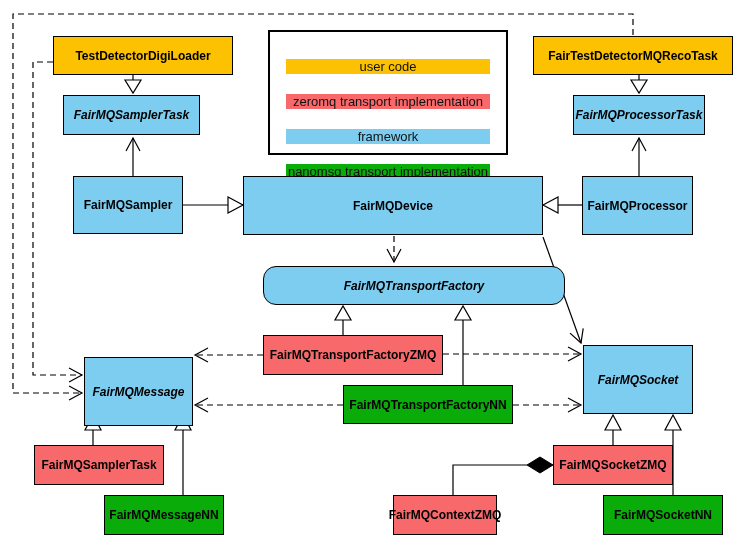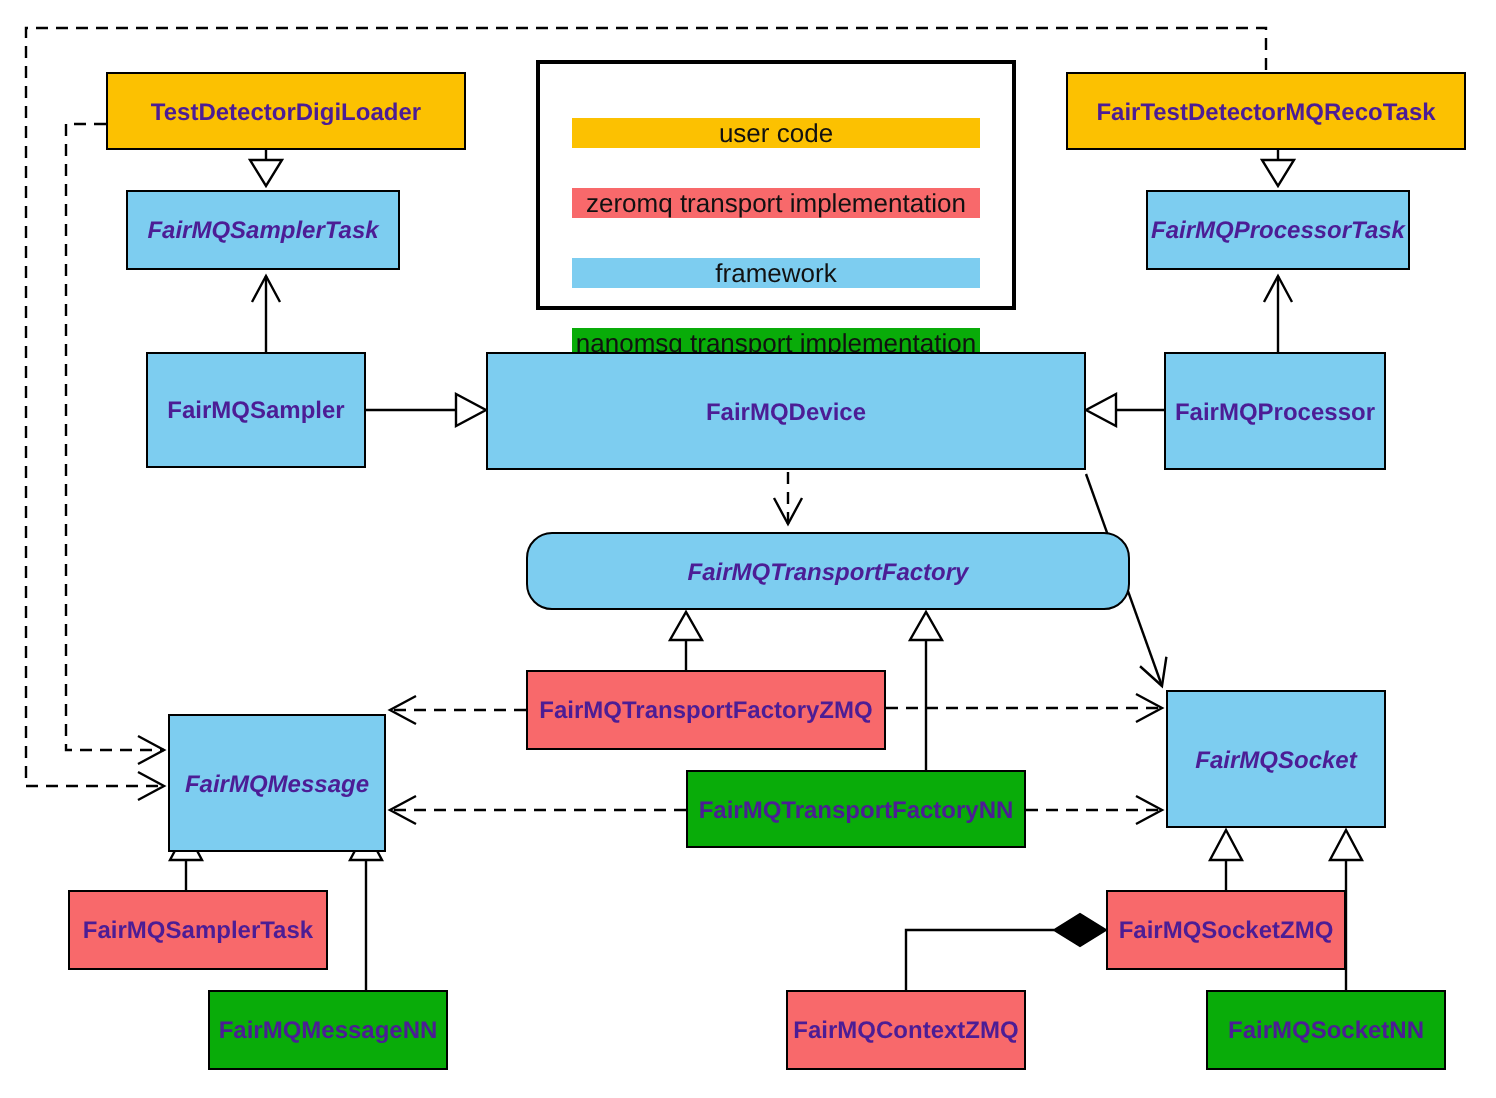--- a/index.html
+++ b/index.html
@@ -3,21 +3,21 @@
 <meta charset="utf-8">
 <style>
   html,body { margin:0; padding:0; background:#ffffff; }
   .canvas {
     position:relative; width:748px; height:549px; background:#ffffff;
     font-family:"Liberation Sans", sans-serif; overflow:hidden;
   }
   .wires { position:absolute; left:0; top:0; z-index:1; }
   .node {
     position:absolute; z-index:2; box-sizing:border-box;
-    border:1px solid #000; color:#4c1d95;
+    border:1px solid #000; color:#000000;
     display:flex; align-items:center; justify-content:center;
     font-size:12px; font-weight:bold; white-space:nowrap; text-align:center;
   }
   .node.abstract { font-style:italic; }
   .legend {
     position:absolute; z-index:2; left:268px; top:30px; width:240px; height:125px;
     box-sizing:border-box; border:2px solid #000; background:#fff;
     display:flex; flex-direction:column; justify-content:space-between;
     padding:7px 16px;
   }
@@ -134,21 +134,21 @@
   </div>
   <div class="node" style="left: 343px; top: 385px; width: 170px; height: 39px; background-color: rgb(9, 172, 9);">
     <span>FairMQTransportFactoryNN</span>
   </div>
   <div class="node" style="left: 34px; top: 445px; width: 130px; height: 40px; background-color: rgb(248, 105, 107);">
     <span>FairMQSamplerTask</span>
   </div>
   <div class="node" style="left: 104px; top: 495px; width: 120px; height: 40px; background-color: rgb(9, 172, 9);">
     <span>FairMQMessageNN</span>
   </div>
-  <div class="node" style="left: 393px; top: 495px; width: 120px; height: 40px; background-color: rgb(248, 105, 107); text-align: center;">
+  <div class="node" style="left: 393px; top: 495px; width: 104px; height: 40px; background-color: rgb(248, 105, 107); text-align: center;">
     <span>FairMQContextZMQ</span>
   </div>
   <div class="node" style="left: 553px; top: 445px; width: 120px; height: 40px; background-color: rgb(248, 105, 107);">
     <span>FairMQSocketZMQ</span>
   </div>
   <div class="node" style="left: 603px; top: 495px; width: 120px; height: 40px; background-color: rgb(9, 172, 9);">
     <span>FairMQSocketNN</span>
   </div>
 
 </div>

